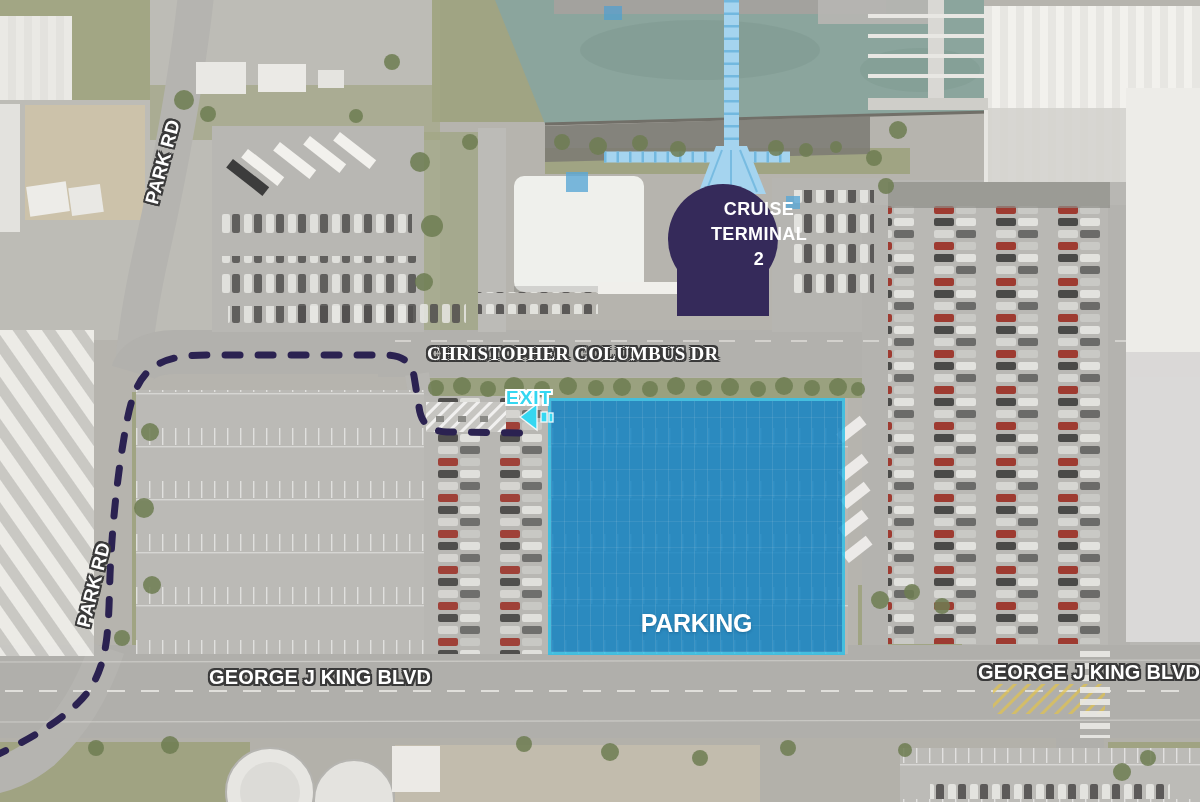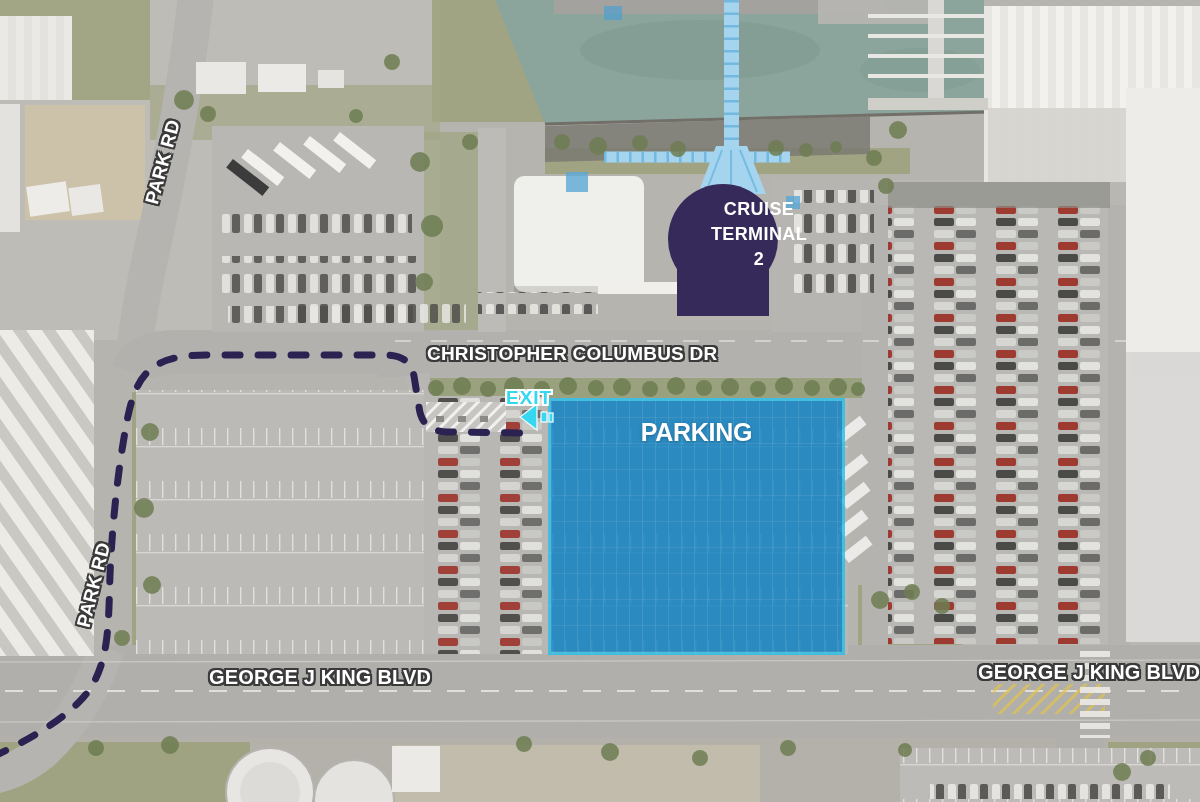--- a/index.html
+++ b/index.html
@@ -12,35 +12,35 @@
   .parking-fill{
     position:absolute;left:548px;top:398px;width:297px;height:257px;box-sizing:border-box;
     background-color:var(--c-parking_overlay,#0d81c2);
     background-image:
       repeating-linear-gradient(90deg, rgba(255,255,255,.10) 0 1px, rgba(255,255,255,0) 1px 13px),
       repeating-linear-gradient(0deg, rgba(255,255,255,.08) 0 1px, rgba(255,255,255,0) 1px 26px);
     border:3px solid var(--c-parking_border,#2bc0e8);
     opacity:.82;
   }
   .parking-label-layer{
-    position:absolute;left:548px;top:418px;width:297px;height:240px;
-    display:flex;align-items:flex-start;justify-content:center;pointer-events:none;
+    position:absolute;left:548px;top:398px;width:297px;height:240px;
+    display:flex;align-items:flex-end;justify-content:center;pointer-events:none;
   }
   .parking-label{
     color:#ffffff;font-weight:700;font-size:25px;letter-spacing:-.3px;
     text-shadow:0 1px 3px rgba(0,50,80,.35);
   }
   
   .street-label{
     position:absolute;color:#fff;font-weight:700;font-size:19px;letter-spacing:.2px;
     white-space:nowrap;
     text-shadow:-2px -2px 0 #3a3a3a,2px -2px 0 #3a3a3a,-2px 2px 0 #3a3a3a,2px 2px 0 #3a3a3a,
                 0 -2px 0 #3a3a3a,0 2px 0 #3a3a3a,-2px 0 0 #3a3a3a,2px 0 0 #3a3a3a;
   }
-  .label-columbus{left:427px;top:343px;}
+  .label-columbus{left:427px;top:343px;font-family:Liberation Serif, serif;}
   .label-george-west{left:209px;top:666px;font-size:20px;}
   .label-george-east{left:978px;top:661px;font-size:20px;}
   .label-park-north{left:103px;top:151px;width:120px;text-align:center;transform:rotate(-75deg);}
   .label-park-south{left:34px;top:574px;width:120px;text-align:center;transform:rotate(-76deg);}
   .exit-label{
     position:absolute;left:506px;top:387px;font-weight:700;font-size:19px;letter-spacing:1px;
     color:var(--c-exit_cyan,#35d7f1);
     text-shadow:-2px -2px 0 #fff,2px -2px 0 #fff,-2px 2px 0 #fff,2px 2px 0 #fff,
                 0 -2px 0 #fff,0 2px 0 #fff,-2px 0 0 #fff,2px 0 0 #fff;
   }

